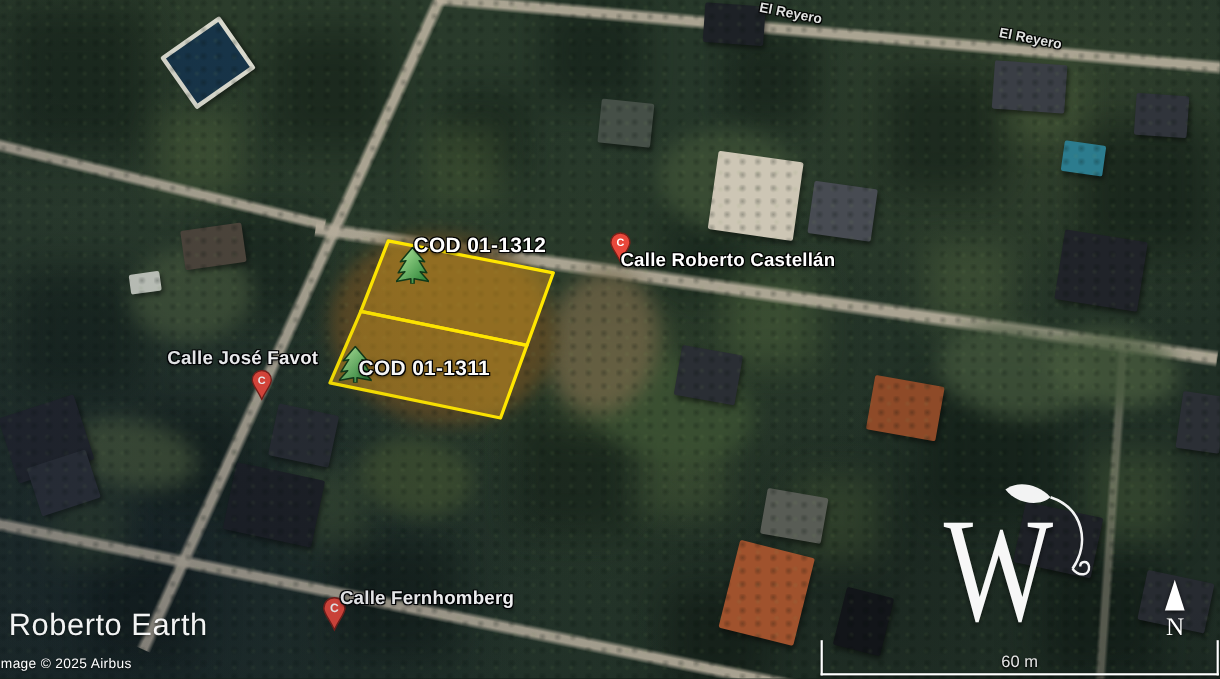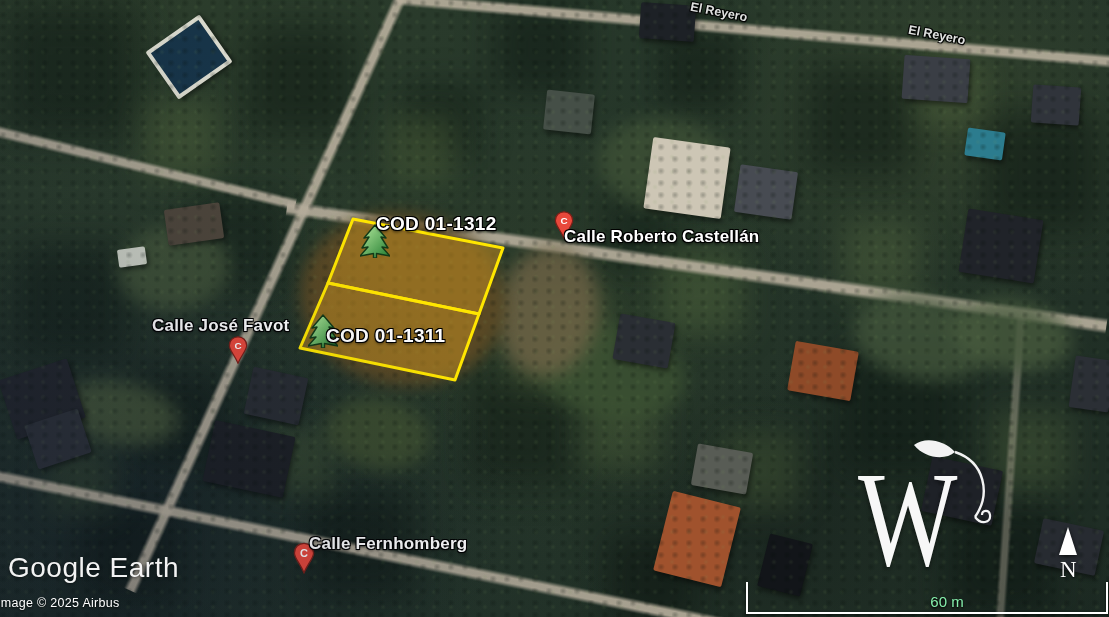--- a/index.html
+++ b/index.html
@@ -66,21 +66,21 @@
     font-size:135px;line-height:1;color:rgba(255,255,255,.97);
     transform:scaleX(.78);transform-origin:left top;
     text-shadow:0 2px 6px rgba(0,0,0,.45);}
   .wm-name{position:absolute;left:762px;top:584px;font-family:"Liberation Serif",serif;
     font-size:20px;letter-spacing:.9px;color:rgba(255,255,255,.96);white-space:nowrap;
     text-shadow:0 1px 3px rgba(0,0,0,.55);}
   .scalebar{position:absolute;left:746px;top:582px;width:358px;height:30px;
     border-left:2px solid #fff;border-right:2px solid #fff;border-bottom:2px solid #fff;
     filter:drop-shadow(0 1px 1px rgba(0,0,0,.6));}
   .scalebar-label{position:absolute;left:50%;bottom:2px;transform:translateX(-50%);
-    color:#86efac;font-size:15px;text-shadow:0 1px 2px rgba(0,0,0,.8);margin-left:20px;}
+    color:#e5e5e5;font-size:15px;text-shadow:0 1px 2px rgba(0,0,0,.8);}
   .compass-arrow{position:absolute;left:1059px;top:527px;width:0;height:0;
     border-left:9px solid transparent;border-right:9px solid transparent;
     border-bottom:28px solid #fff;filter:drop-shadow(0 1px 2px rgba(0,0,0,.7));}
   .compass-n{position:absolute;left:1060px;top:557px;font-family:"Liberation Serif",serif;
     font-size:23px;color:#fff;text-shadow:0 1px 2px rgba(0,0,0,.7);}
 </style>
 </head>
 <body>
 
 <div class="stage">
@@ -180,16 +180,16 @@
     <path d="M80 85 C 86 93, 96 91, 95 83 C 94 77, 87 78, 87 83" fill="none" stroke="rgba(255,255,255,.95)" stroke-width="2.2"></path>
   </svg>
 
   <div class="scalebar">
     <span class="scalebar-label">60 m</span>
   </div>
 
   <div class="compass-arrow"></div>
   <div class="compass-n">N</div>
 
-  <div class="ge-logo">Google Earth</div>
+  <div class="ge-logo">Roberto Earth</div>
   <div class="attribution">Image © 2025 Airbus</div>
 
 </div>
 
 </body></html>

